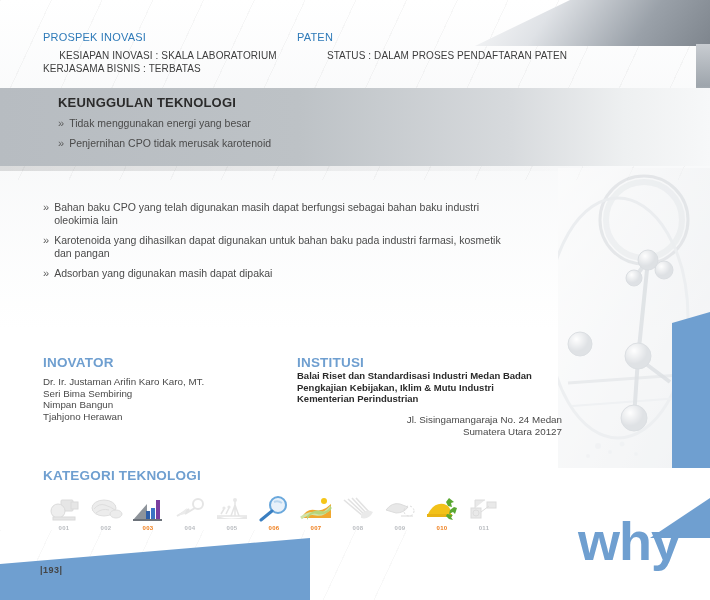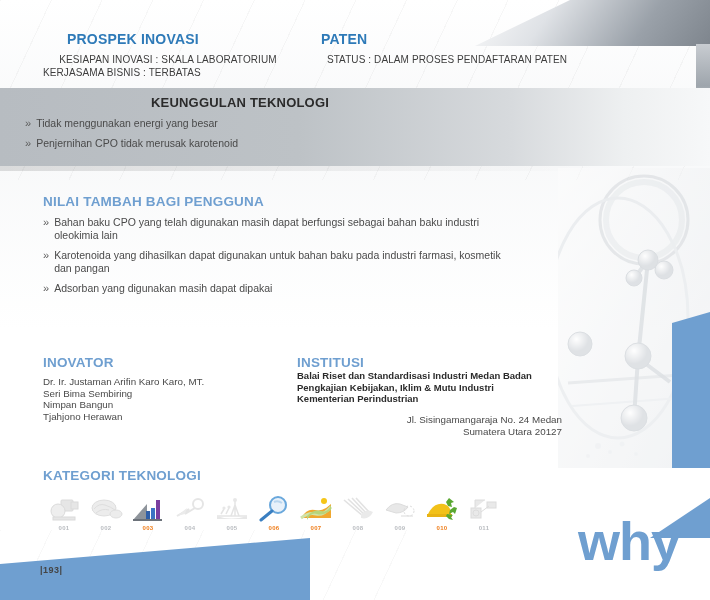--- a/index.html
+++ b/index.html
@@ -74,41 +74,40 @@
   }
   .why{
     position:absolute;right:30px;bottom:36px;
     font-size:54px;font-weight:bold;color:#6f9fd0;
     letter-spacing:-1px;line-height:.84;
     font-family:"Liberation Sans", sans-serif;
   }
   
   .content{position:absolute;inset:0;}
   .h-blue{
-    color:#2e7ab8;font-weight:bold;font-size:14px;
+    color:#2e7ab8;font-weight:normal;font-size:11px;
     letter-spacing:.2px;
     font-family:"Liberation Sans", sans-serif;
-    margin-left:24px;
   }
   .h-blue-lt{
     color:#6f9fd0;font-weight:bold;font-size:13.5px;letter-spacing:.2px;
   }
   .h-dark{
     color:#2b2b2b;font-weight:bold;font-size:13px;letter-spacing:.2px;
   }
   .body-txt{
     color:#4a4a4a;font-size:10.5px;line-height:13px;
   }
   .caps-txt{color:#3d3d3d;font-size:10px;line-height:13px;letter-spacing:.1px;}
   .bullet-row{display:flex;gap:5px;margin-top:7px;align-items:flex-start;}
   .bullet-mark{color:#5d5d5d;font-size:11px;line-height:13px;flex:none;}
   .blk{position:absolute;}
   #prospek{left:43px;top:31px;width:250px;}
   #paten{left:297px;top:31px;width:300px;}
-  #keunggulan{left:25px;top:95px;width:430px;text-align:center;}
+  #keunggulan{left:58px;top:95px;width:430px;}
   #nilai{left:43px;top:194px;width:470px;}
   #inovator{left:43px;top:355px;width:235px;}
   #institusi{left:297px;top:355px;width:265px;}
   #kategori{left:43px;top:468px;width:470px;}
   .mt4{margin-top:6px;text-align:center;}
   .inst-bold{color:#2b2b2b;font-weight:bold;font-size:9.5px;line-height:11.5px;}
   .inst-addr{color:#4a4a4a;font-size:9.8px;line-height:12px;margin-top:9px;text-align:right;}
   .inov-line{color:#4a4a4a;font-size:9.8px;line-height:11.5px;}
   
   .icons{display:flex;margin-top:11px;gap:0;}
@@ -199,21 +198,20 @@
         <span class="bullet-mark">»</span>
         <span class="body-txt">Tidak menggunakan energi yang besar</span>
       </div>
       <div class="bullet-row">
         <span class="bullet-mark">»</span>
         <span class="body-txt">Penjernihan CPO tidak merusak  karotenoid</span>
       </div>
     </div>
 
     <div class="blk" id="nilai">
-      <div class="h-blue-lt">NILAI TAMBAH BAGI PENGGUNA</div>
       <div class="bullet-row">
         <span class="bullet-mark">»</span>
         <span class="body-txt">Bahan baku CPO yang telah  digunakan masih dapat berfungsi sebagai bahan baku industri oleokimia lain</span>
       </div>
       <div class="bullet-row">
         <span class="bullet-mark">»</span>
         <span class="body-txt">Karotenoida yang dihasilkan dapat digunakan untuk  bahan baku  pada industri farmasi, kosmetik dan pangan</span>
       </div>
       <div class="bullet-row">
         <span class="bullet-mark">»</span>

